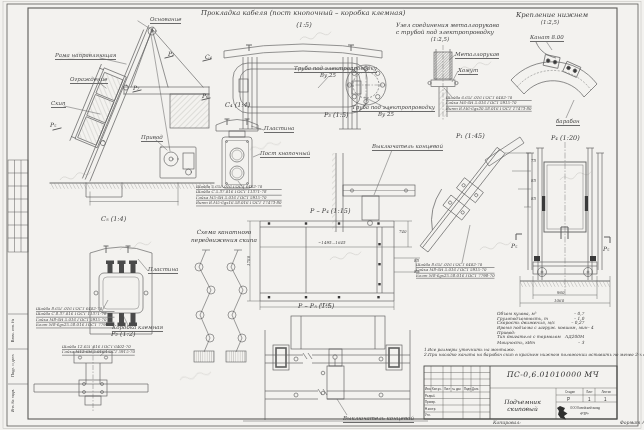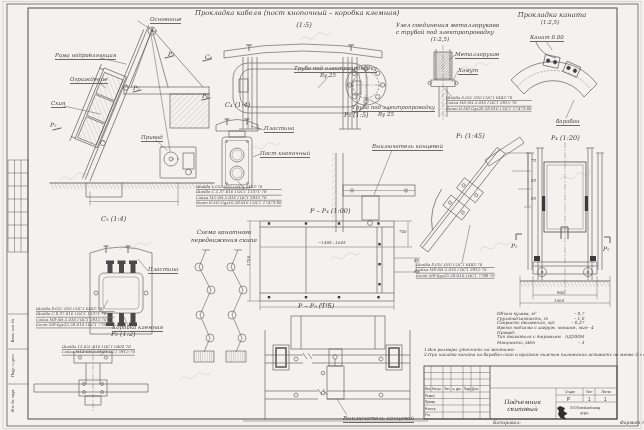--- a/index.html
+++ b/index.html
@@ -381,37 +381,37 @@
     <line x1="556" y1="388" x2="556" y2="419"></line>
     <line x1="556" y1="395" x2="617" y2="395"></line>
           <line x1="556" y1="402" x2="617" y2="402"></line>
     <line x1="583" y1="388" x2="583" y2="402"></line>
           <line x1="595" y1="388" x2="595" y2="402"></line>
   </g>
   <path d="M560,406 l5,2 l-1.5,3 l4,2.5 l-3.5,2.5 l2,3.5 l-5.5,-1.5 l-2.5,-3.5 l1,-3.5 l-2,-3 z" fill="#2f2f2e" stroke="none"></path>
 </g>
 </svg>
 
-<div class="vt big ctr" style="left:195px;top:9px;width:182px;">Прокладка кабеля (пост кнопочный – коробка клемная)</div>
+<div class="vt big ctr" style="left:201px;top:9px;width:182px;">Прокладка кабеля (пост кнопочный – коробка клемная)</div>
 <div class="vt ctr" style="left:284px;top:21px;width:40px;">(1:5)</div>
 <div class="vt ctr" style="left:396px;top:22px;width:96px;font-size:5.8px;">Узел соединения металлорукава</div>
 <div class="vt ctr" style="left:396px;top:29px;width:96px;font-size:5.8px;">с трубой под электропроводку</div>
 <div class="vt ctr" style="left:420px;top:36px;width:40px;font-size:5.5px;">(1:2,5)</div>
-<div class="vt big ctr" style="left:512px;top:11px;width:80px;">Прокладка каната</div>
+<div class="vt big ctr" style="left:512px;top:11px;width:80px;">Крепление нижнем</div>
 <div class="vt ctr" style="left:530px;top:19px;width:40px;font-size:5.5px;">(1:2,5)</div>
 <div class="vt ctr" style="left:192px;top:229px;width:64px;font-size:5.8px;">Схема канатного</div>
 <div class="vt ctr" style="left:188px;top:236.5px;width:72px;font-size:5.8px;">передвижения скипа</div>
 
 <div class="vt" style="left:225px;top:101px;">С₄ (1:4)</div>
 <div class="vt" style="left:101px;top:215px;">С₅ (1:4)</div>
 <div class="vt" style="left:456px;top:132px;">Р₁ (1:45)</div>
-<div class="vt" style="left:344px;top:111px;">Р₃ (1:5)</div>
+<div class="vt" style="left:324px;top:111px;">Р₃ (1:5)</div>
 <div class="vt" style="left:111px;top:330px;">Р₂ (1:2)</div>
 <div class="vt" style="left:551px;top:134px;">Р₄ (1:20)</div>
-<div class="vt" style="left:310px;top:207px;">Р – Р₄ (1:00)</div>
+<div class="vt" style="left:310px;top:207px;">Р – Р₄ (1:15)</div>
 <div class="vt" style="left:298px;top:302px;">Р – Р₅ (1:5)</div>
 
 <div class="lbl u" style="left:150px;top:16px;">Основание</div>
 <div class="lbl u" style="left:55px;top:52px;">Рама направляющая</div>
 <div class="lbl u" style="left:70px;top:76px;">Ограждение</div>
 <div class="lbl u" style="left:51px;top:100px;">Скип</div>
 <div class="lbl u" style="left:141px;top:134px;">Привод</div>
 <div class="lbl u" style="left:264px;top:125px;">Пластина</div>
 <div class="lbl u" style="left:260px;top:150px;">Пост кнопочный</div>
 <div class="lbl u" style="left:148px;top:266px;">Пластина</div>
@@ -502,20 +502,21 @@
   <div class="spec-row">
         <span>Мощность, кВт</span>
         <span>– 3</span>
       </div>
 </div>
 <div class="notes">
   <div>1.Все размеры уточнить на монтаже.</div>
   <div>2.При насадке каната на барабан скип в крайнем нижнем положении оставить не менее 2-х витков.</div>
 </div>
 
+<div class="docnum">ПС-0,6.01010000 МЧ</div>
 <div class="doctitle">Подъемник скиповый</div>
 <div class="tbt s" style="left:424.7px;top:386.5px;">Изм.</div>
 <div class="tbt s" style="left:431.7px;top:386.5px;">Кол.уч.</div>
 <div class="tbt s" style="left:443.7px;top:386.5px;">Лист</div>
 <div class="tbt s" style="left:451.7px;top:386.5px;">№ док.</div>
 <div class="tbt s" style="left:463.7px;top:386.5px;">Подп.</div>
 <div class="tbt s" style="left:471.7px;top:386.5px;">Дата</div>
 <div class="tbt s" style="left:424.7px;top:393.5px;">Разраб.</div>
 <div class="tbt s" style="left:424.7px;top:400px;">Провер.</div>
 <div class="tbt s" style="left:424.7px;top:406.5px;">Н.контр.</div>

